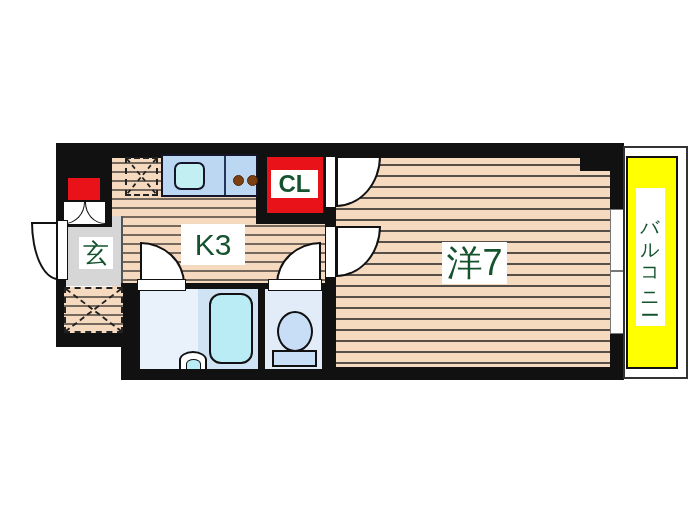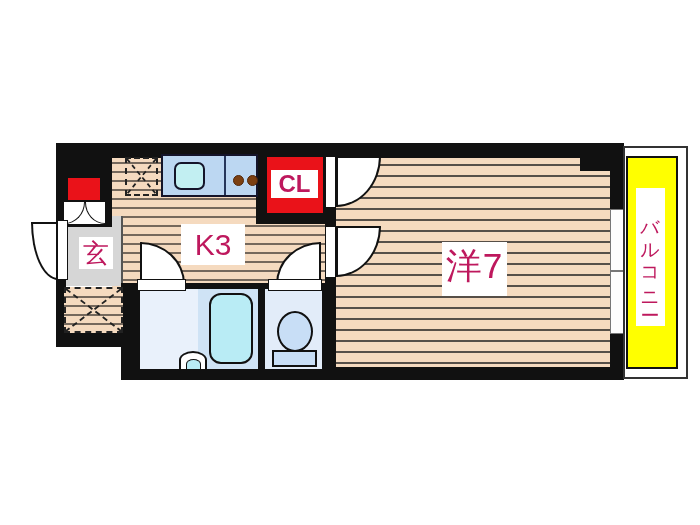--- a/index.html
+++ b/index.html
@@ -8,21 +8,21 @@
   .abs{position:absolute;box-sizing:border-box;}
   .wall{background:#111;}
   .wood8{background:repeating-linear-gradient(180deg,#f5dabf 0px,#f5dabf 7px,#75685c 7px,#75685c 9px);}
   .wood11{background:repeating-linear-gradient(180deg,#f5dabf 0px,#f5dabf 9px,#564f48 9px,#564f48 11px);}
   .wh{background:#fff;border:2px solid #111;}
   .leaf{background:#fff;border:1.5px solid #111;}
   .arc-br{border-radius:0 0 100% 0;}
   .arc-tr{border-radius:0 100% 0 0;}
   .arc-tl{border-radius:100% 0 0 0;}
   .arc-bl{border-radius:0 0 0 100%;}
-  .lab{background:#fff;display:flex;align-items:center;justify-content:center;color:#be185d;line-height:1;}
+  .lab{background:#fff;display:flex;align-items:center;justify-content:center;color:#14532d;line-height:1;}
   .red{background:#ea1219;border:2px solid #111;}
   .hatch{border:2px dashed #222;}
   .hatch svg{display:block;width:100%;height:100%;}
   .vtext{writing-mode:vertical-rl;text-orientation:mixed;letter-spacing:3px;}
 </style>
 </head>
 <body>
 
 <div id="canvas">
 
@@ -107,17 +107,17 @@
   <div class="abs lab vtext" style="left:636px;top:188px;width:29px;height:138px;font-size:19px;">
     <span>バルコニー</span>
   </div>
 
   <div class="abs lab" style="left:79px;top:237px;width:34px;height:32px;font-size:26px;">
     <span>玄</span>
   </div>
   <div class="abs lab" style="left:181px;top:224px;width:64px;height:41px;font-size:30px;">
     <span>K3</span>
   </div>
-  <div class="abs lab" style="left:442px;top:242px;width:65px;height:54px;font-size:36px;font-family:Liberation Mono, monospace;">
+  <div class="abs lab" style="left:442px;top:242px;width:65px;height:42px;font-size:36px;">
     <span>洋7</span>
   </div>
 
 </div>
 
 </body></html>

